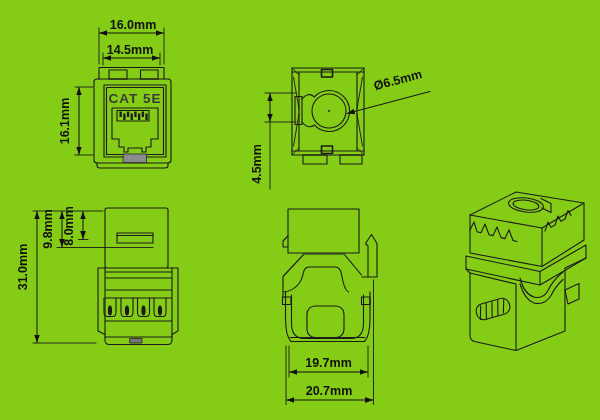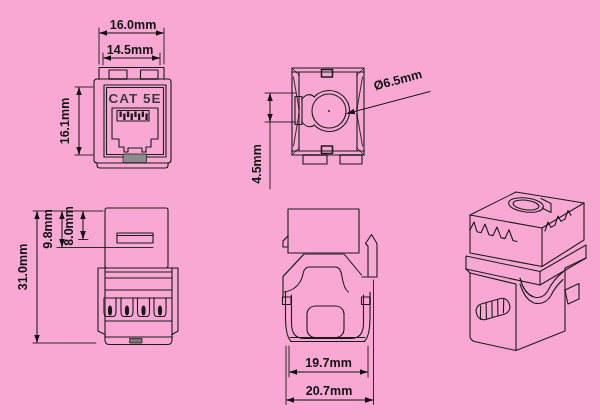--- a/index.html
+++ b/index.html
@@ -1,16 +1,16 @@
 <!DOCTYPE html>
 <html><head>
 <meta charset="utf-8">
 <style>
   html,body{margin:0;padding:0;background:#fff;}
-  .canvas{position:relative;width:600px;height:420px;background:#f9a8d4;overflow:hidden;
+  .canvas{position:relative;width:600px;height:420px;background:#84cc16;overflow:hidden;
           font-family:"Liberation Sans",sans-serif;}
   svg{position:absolute;left:0;top:0;}
   .ln path,.ln rect,.ln circle,.ln ellipse,.ln line{fill:none;stroke:#1b1b1b;stroke-width:1.1;
       stroke-linecap:round;stroke-linejoin:round;}
   .ext{stroke:#1b1b1b !important;stroke-width:0.9 !important;}
   .dim{stroke:#111 !important;stroke-width:1 !important;}
   .dimtxt{font:bold 12.5px "Liberation Sans",sans-serif;fill:#111;stroke:none;}
   .part{font:bold 13.5px "Liberation Sans",sans-serif;letter-spacing:1px;fill:#3a3a3a;stroke:none;}
   .fillDark{fill:#1b1b1b !important;stroke:none !important;}
   .keyfill{fill:#8c8c8c !important;stroke:#333 !important;stroke-width:0.9 !important;}

